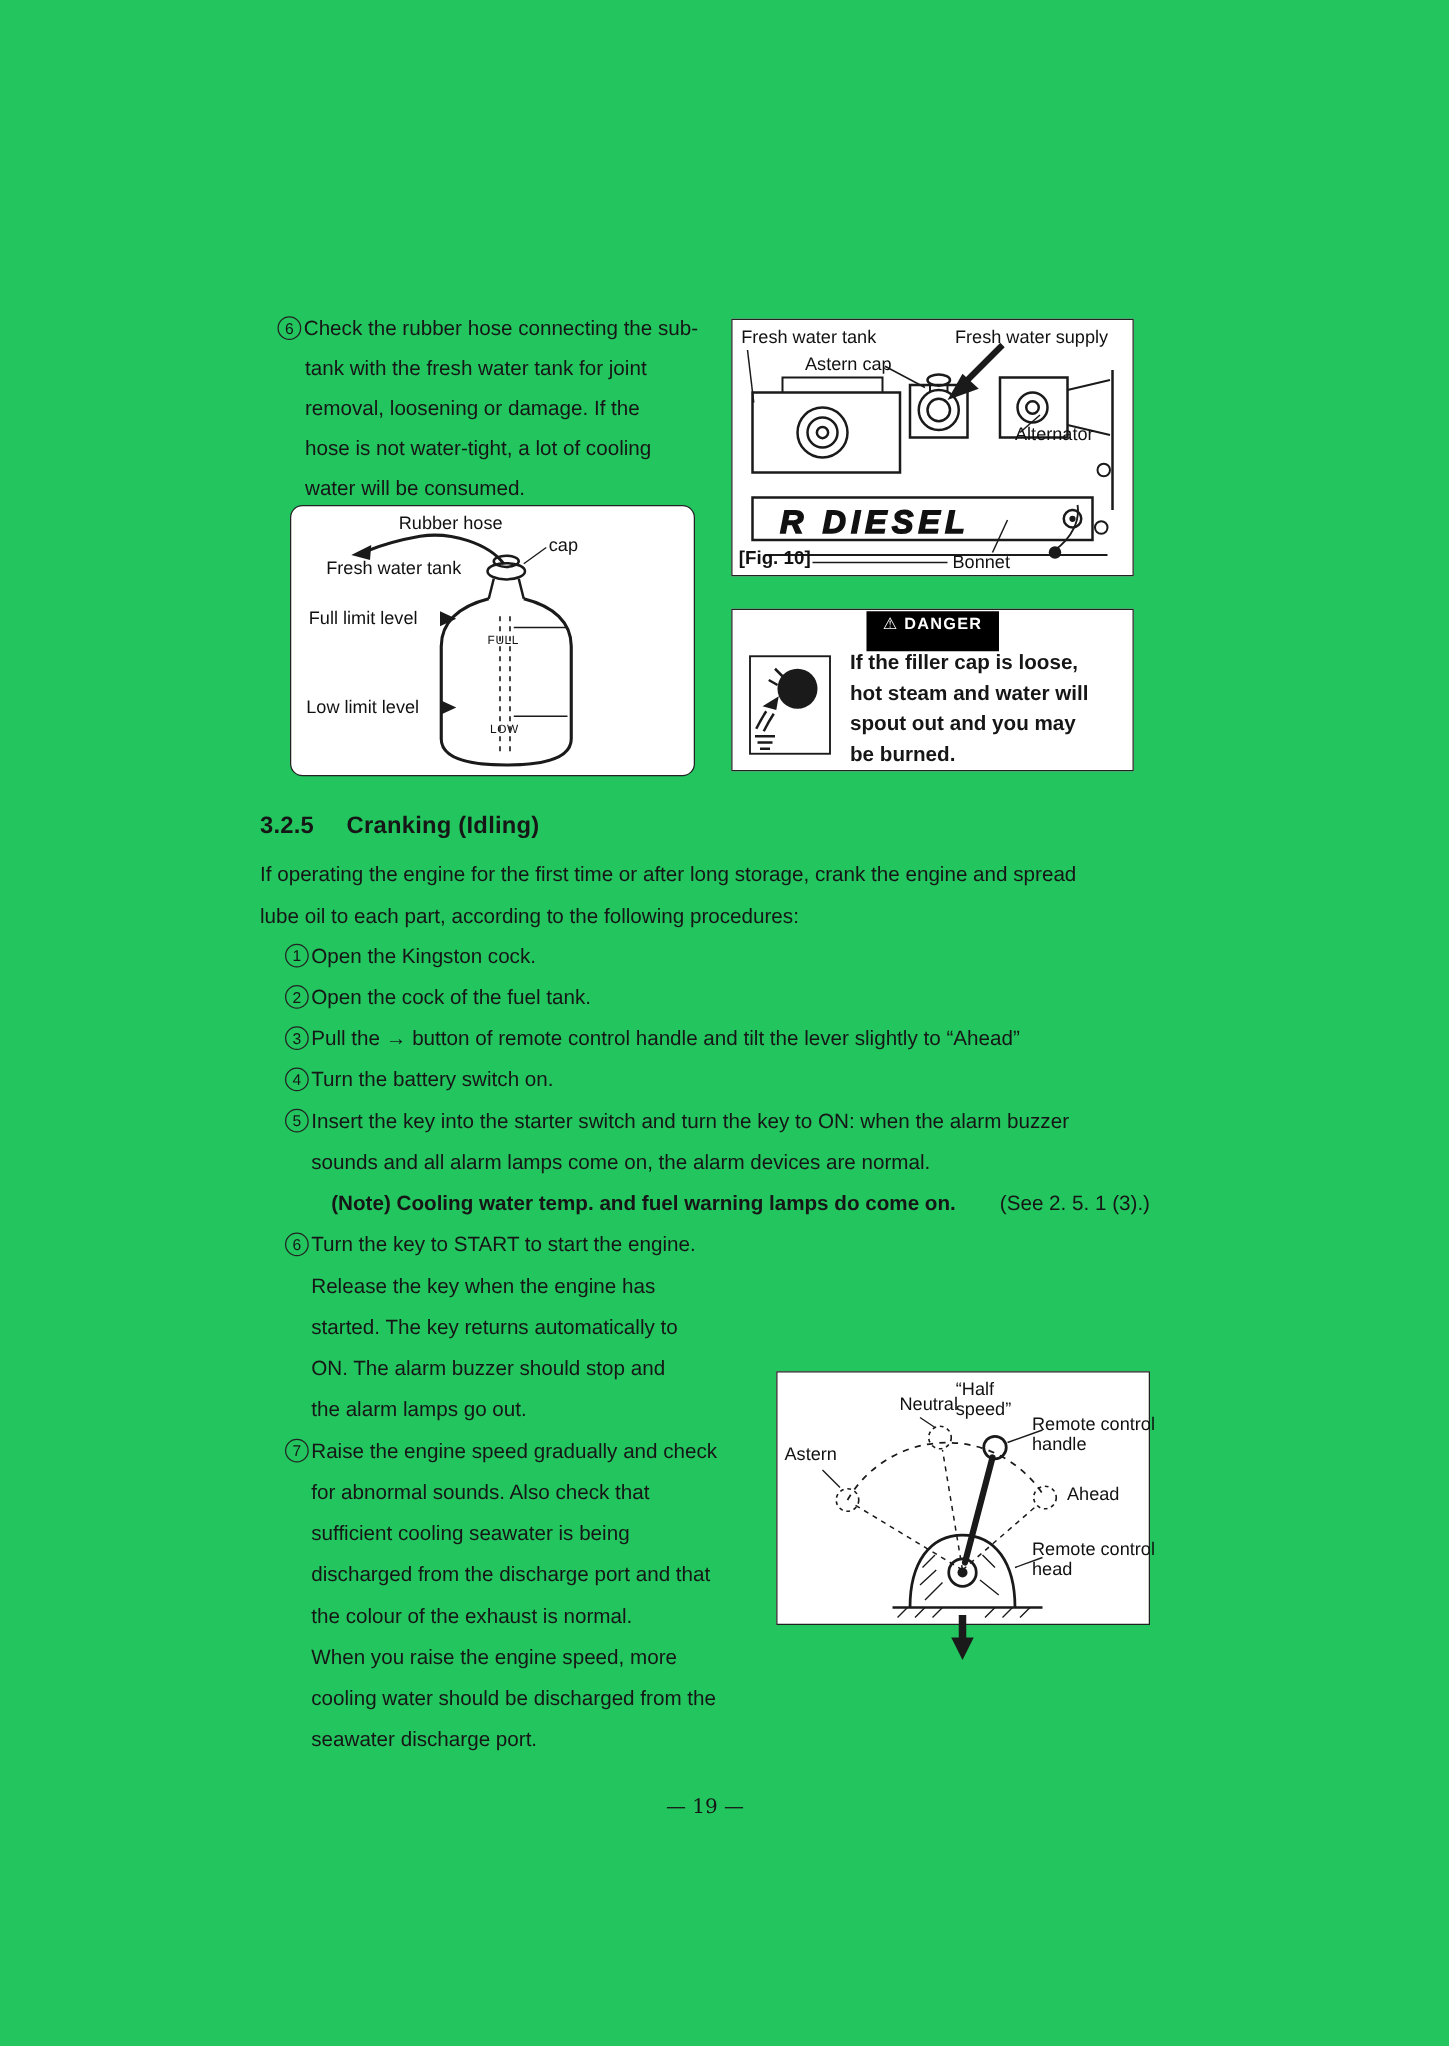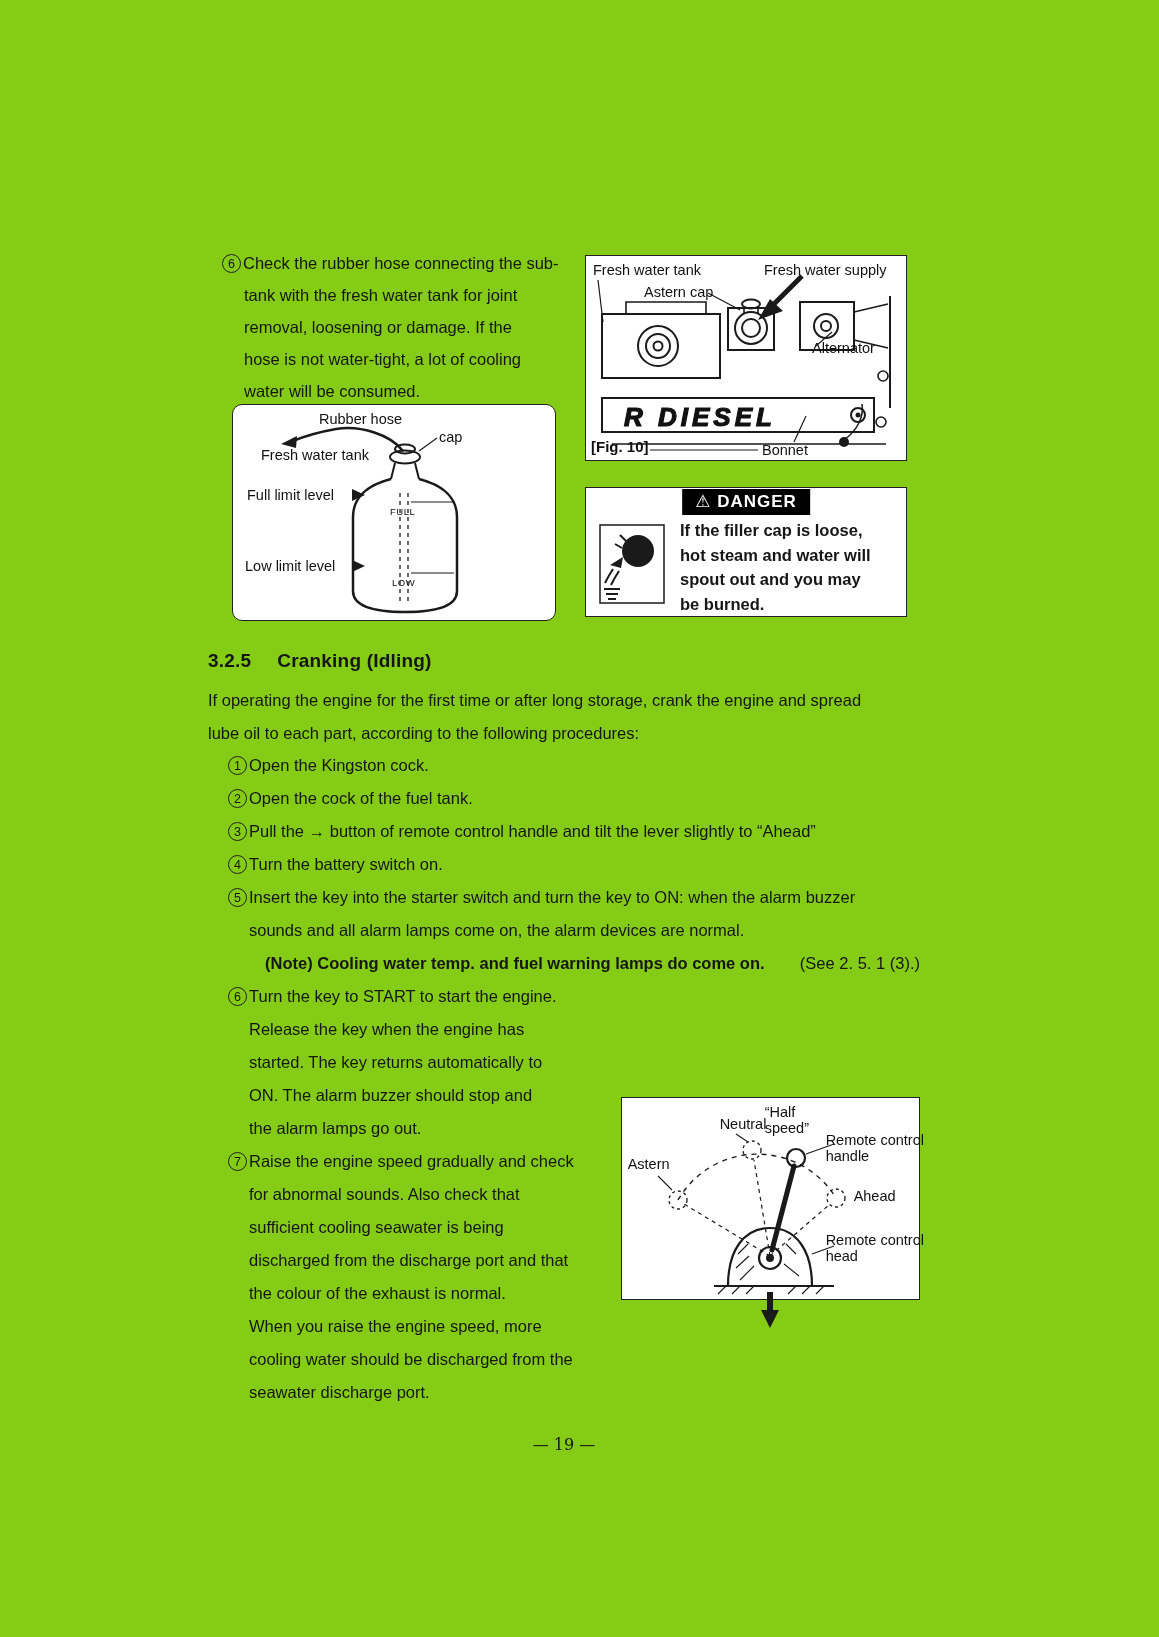--- a/index.html
+++ b/index.html
@@ -1,18 +1,18 @@
 <!DOCTYPE html>
 <html><head>
 <meta charset="utf-8">
 <style>
   * { margin:0; padding:0; box-sizing:border-box; }
   html,body { background:#ffffff; }
   .page {
-    position:relative; width:1159px; height:1637px; background:#84cc16;
+    position:relative; width:1159px; height:1637px; background:#22c55e;
     font-family:"Liberation Sans","DejaVu Sans",sans-serif; color:#161616;
     margin:0 auto; overflow:hidden;
   }
 
   
   .intro {
     position:absolute; left:222px; top:247px; width:362px;
     font-size:16.5px; line-height:32px; white-space:pre-line;
     padding-left:22px; text-indent:-22px;
   }
@@ -39,22 +39,22 @@
 
   .fig .caption { font-weight:bold; font-size:15px; }
 
   
   .danger-box {
     position:absolute; left:585px; top:487px; width:322px; height:130px;
     border:1.6px solid #222; background:#fff;
   }
   .danger-title {
     position:absolute; top:1px; left:50%; transform:translateX(-50%);
-    background:#000; color:#fff; font-size:17px; font-weight:bold;
-    padding:2px 13px 3px; letter-spacing:1px; white-space:nowrap;
+    background:#000; color:#fff; font-size:13px; font-weight:bold;
+    padding:2px 13px 14px; letter-spacing:1px; white-space:nowrap;
   }
   .danger-body { display:flex; gap:12px; padding:26px 10px 8px 10px; align-items:center; }
   .danger-icon { flex:none; width:72px; height:88px; }
   .danger-text { font-size:16.5px; line-height:24.5px; font-weight:bold; white-space:pre-line; padding-top:4px; }
 
   
   .content { position:absolute; left:208px; top:650px; width:712px; }
   h2.sec { font-size:19px; font-weight:bold; margin-bottom:12px; letter-spacing:0.2px; }
   h2.sec .num { margin-right:26px; }
   .content p { font-size:16.5px; line-height:32.5px; white-space:pre-line; }

